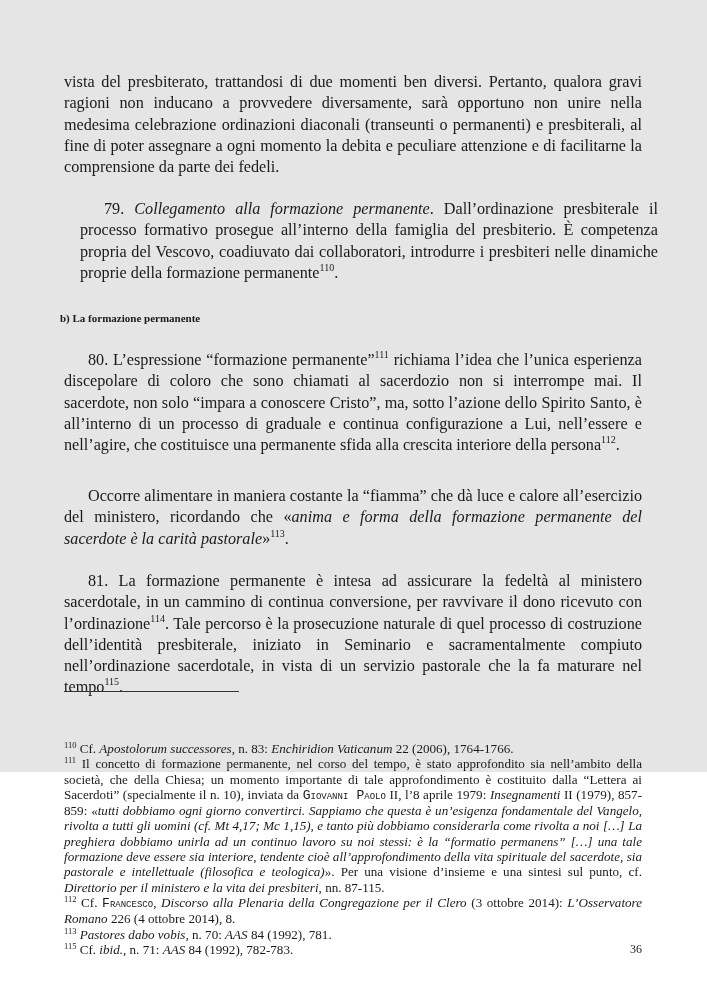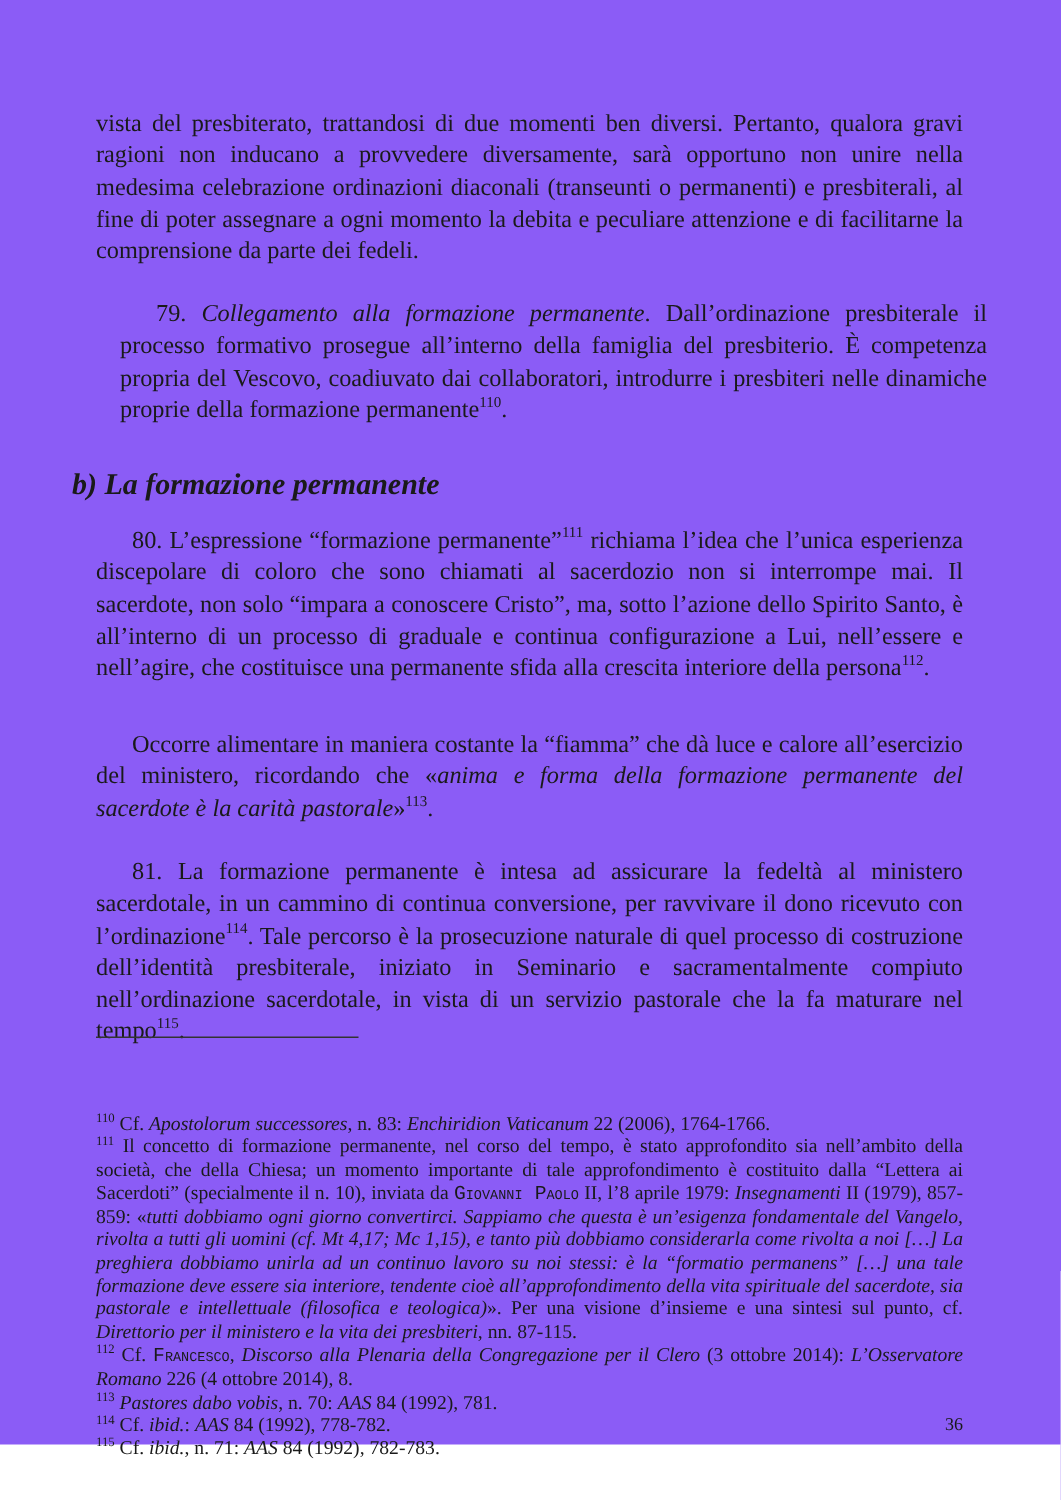--- a/index.html
+++ b/index.html
@@ -1,21 +1,21 @@
 <!DOCTYPE html>
 <html><head>
 <meta charset="utf-8">
 <style>
   html, body { margin: 0; padding: 0; background: #ffffff; }
   body { width: 707px; height: 1000px; position: relative; overflow: hidden; }
-  .page { position: absolute; left: 0; top: 0; width: 707px; height: 963px; background: #8b5cf6; color: #1a1a1a; font-family: "Liberation Serif", serif; }
+  .page { position: absolute; left: 0; top: 0; width: 707px; height: 772px; background: #e5e5e5; color: #1a1a1a; font-family: "Liberation Serif", serif; }
   .body-text { position: absolute; left: 64px; width: 578px; font-size: 16.2px; line-height: 21.3px; text-align: justify; }
   .body-text p { margin: 0; }
   .indent { text-indent: 24px; }
-  .heading { position: absolute; left: 48px; top: 312px; font-size: 20px; font-weight: bold; font-style: italic; }
+  .heading { position: absolute; left: 60px; top: 312px; font-size: 11px; font-weight: bold; }
   sup { font-size: 10px; line-height: 0; vertical-align: 7px; }
   .fn-rule { position: absolute; left: 64px; top: 691px; width: 175px; border-top: 1px solid #333; }
   .footnotes { position: absolute; left: 64px; top: 693px; width: 578px; font-size: 13.1px; line-height: 15.3px; text-align: justify; margin-top: 48px; }
   .footnotes p { margin: 0; }
   .fn-num { font-size: 8.5px; vertical-align: 5px; line-height: 0; }
   .sc { font-variant: small-caps; font-family: Liberation Mono, monospace; }
   .page-number { position: absolute; right: 65px; top: 942px; font-size: 12px; }
 </style>
 </head>
 <body>
@@ -48,19 +48,18 @@
 
   <div class="footnotes">
     <p><span class="fn-num">110</span><span> Cf. </span><i>Apostolorum successores</i><span>, n. 83: </span><i>Enchiridion Vaticanum</i><span> 22 (2006), 1764-1766.</span></p>
 
     <p><span class="fn-num">111</span><span> Il concetto di formazione permanente, nel corso del tempo, è stato approfondito sia nell’ambito della società, che della Chiesa; un momento importante di tale approfondimento è costituito dalla “Lettera ai Sacerdoti” (specialmente il n. 10), inviata da </span><span class="sc">Giovanni Paolo</span><span> II, l’8 aprile 1979: </span><i>Insegnamenti</i><span> II (1979), 857-859: «</span><i>tutti dobbiamo ogni giorno convertirci. Sappiamo che questa è un’esigenza fondamentale del Vangelo, rivolta a tutti gli uomini (cf. Mt 4,17; Mc 1,15), e tanto più dobbiamo considerarla come rivolta a noi […] La preghiera dobbiamo unirla ad un continuo lavoro su noi stessi: è la “formatio permanens” […] una tale formazione deve essere sia interiore, tendente cioè all’approfondimento della vita spirituale del sacerdote, sia pastorale e intellettuale (filosofica e teologica)</i><span>». Per una visione d’insieme e una sintesi sul punto, cf. </span><i>Direttorio per il ministero e la vita dei presbiteri</i><span>, nn. 87-115.</span></p>
 
     <p><span class="fn-num">112</span><span> Cf. </span><span class="sc">Francesco</span><span>, </span><i>Discorso alla Plenaria della Congregazione per il Clero</i><span> (3 ottobre 2014): </span><i>L’Osservatore Romano</i><span> 226 (4 ottobre 2014), 8.</span></p>
 
     <p><span class="fn-num">113</span><span> </span><i>Pastores dabo vobis</i><span>, n. 70: </span><i>AAS</i><span> 84 (1992), 781.</span></p>
 
-    <p><span class="fn-num">114</span><span> Cf. </span><i>ibid.</i><span>: </span><i>AAS</i><span> 84 (1992), 778-782.</span></p>
 
     <p><span class="fn-num">115</span><span> Cf. </span><i>ibid.</i><span>, n. 71: </span><i>AAS</i><span> 84 (1992), 782-783.</span></p>
   </div>
 
   <div class="page-number">36</div>
 </div>
 
 </body></html>

